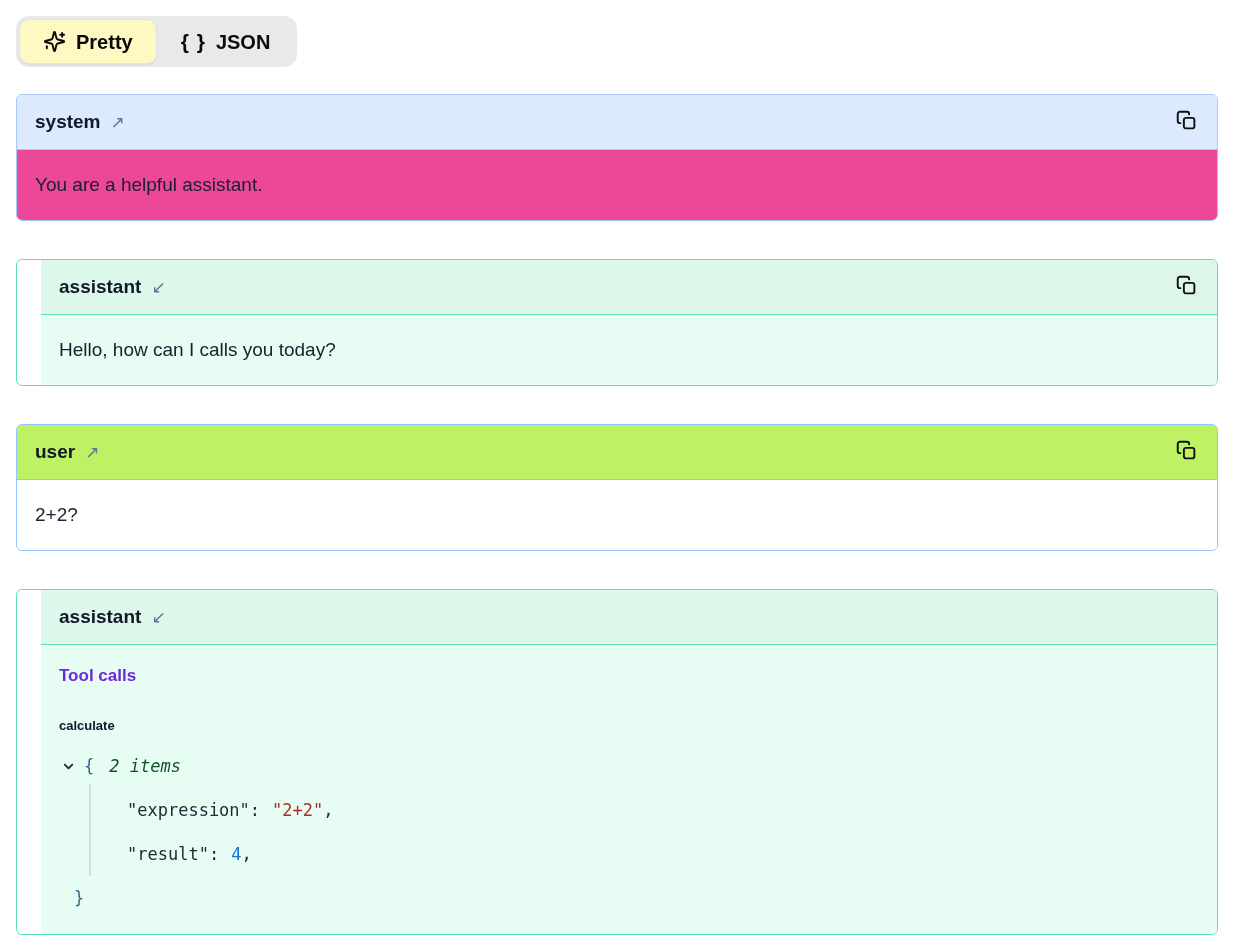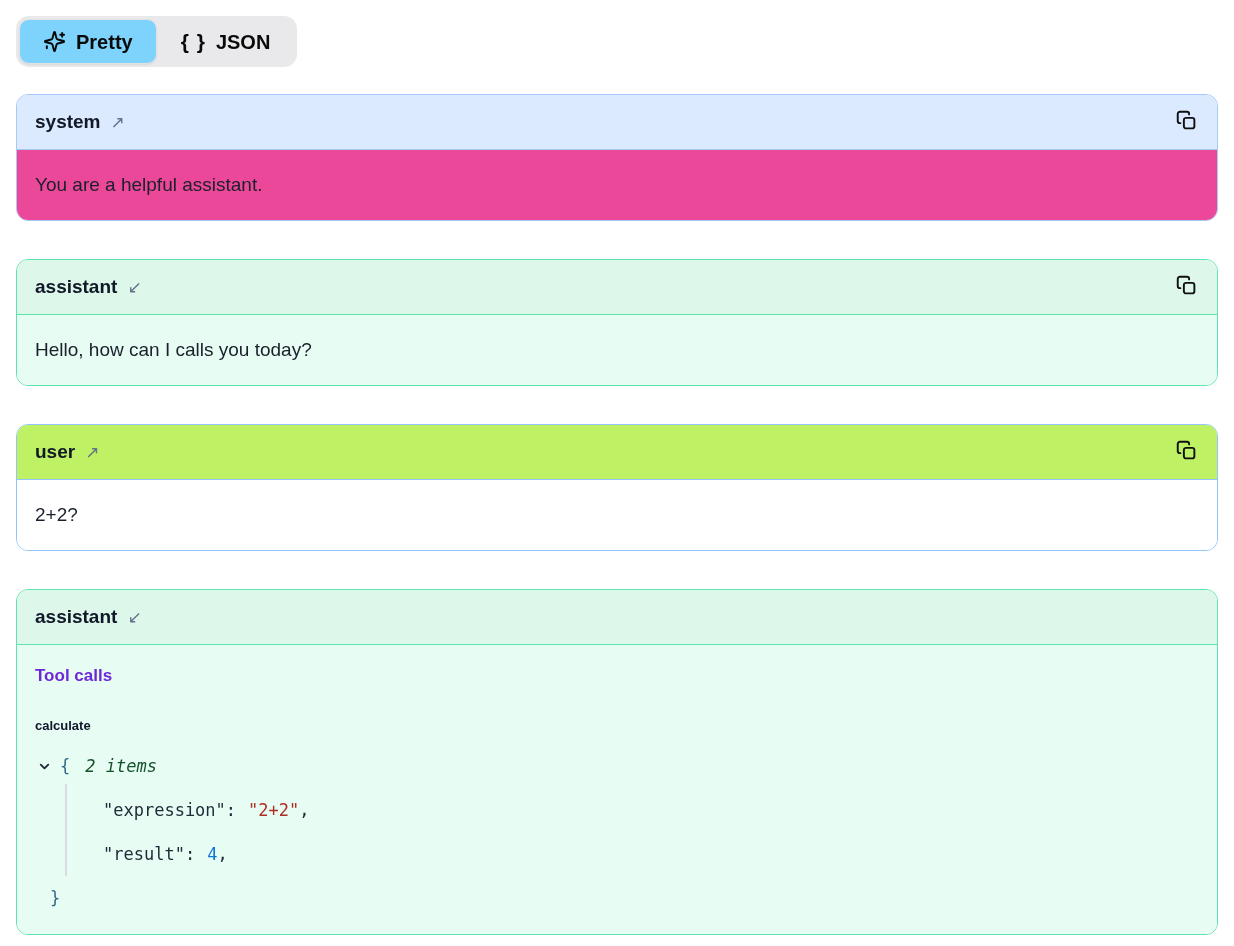--- a/index.html
+++ b/index.html
@@ -29,35 +29,35 @@
     font-weight: 600;
     color: #0a0a0a;
     border-radius: 10px;
     border: none;
     background: transparent;
     font-family: inherit;
     cursor: pointer;
     line-height: 1.3;
   }
   .seg.active {
-    background: #7dd3fc;
+    background: #fef9c3;
     border: 1px solid #e2e2e4;
     box-shadow: 0 1px 2px rgba(0,0,0,0.07);
     padding: 8px 23px;
   }
   .seg .glyph-braces {
     font-weight: 600;
     font-size: 21px;
     letter-spacing: 1px;
   }
   .seg svg { display: block; }
 
   
   .card {
-    border-radius: 12px;
+    border-radius: 6px;
     margin-bottom: 38px;
     overflow: hidden;
     border: 1.5px solid;
   }
   .card-header {
     display: flex;
     align-items: center;
     padding: 13px 18px;
     border-bottom: 1.5px solid;
     font-size: 19px;
@@ -85,21 +85,21 @@
     padding: 21px 18px;
     font-size: 19px;
     line-height: 28px;
     color: #1a202c;
   }
 
   .card--system { border-color: #a6c9f7; }
   .card--system .card-header { background: #dbeafe; border-bottom-color: #a6c9f7; }
   .card--system .card-body   { background: #ec4899; }
 
-  .card--assistant { border-color: #5fe3ad; }
+  .card--assistant { border-color: #5fe3ad; padding-left: 24px; }
   .card--assistant .card-header { background: #ddf8eb; border-bottom-color: #5fe3ad; }
   .card--assistant .card-body   { background: #e7fcf2; }
 
   .card--user { border-color: #93c5fd; }
   .card--user .card-header { background: #bef264; border-bottom-color: #93c5fd; }
   .card--user .card-body   { background: #ffffff; }
 
   
   .tool-section-title {
     font-size: 17px;

